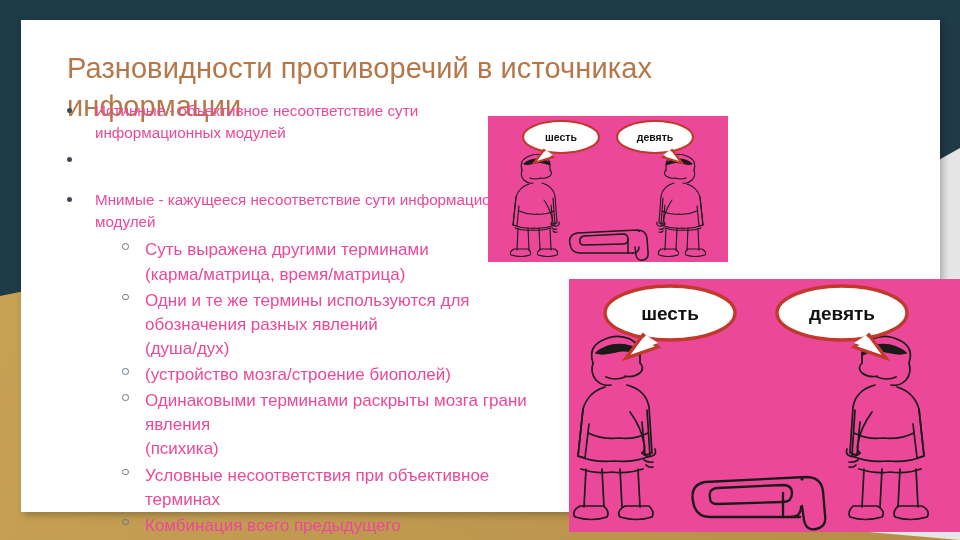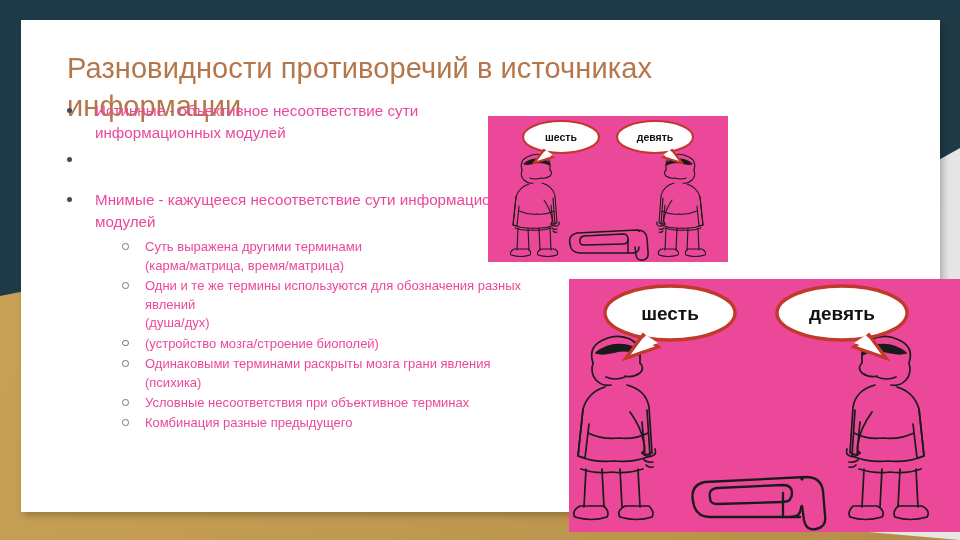--- a/index.html
+++ b/index.html
@@ -47,21 +47,21 @@
     position:absolute;left:26px;top:80px;width:500px;
     color:#ec4899;
   }
   ul{list-style:none;margin:0;padding:0;}
   .lvl1{font-size:15.2px;line-height:1.47;margin:0 0 0 0;}
   .lvl1 > li{position:relative;padding-left:48px;margin-bottom:4px;}
   .lvl1 > li::before{
     content:"";position:absolute;left:20px;top:8px;
     width:5px;height:5px;border-radius:50%;background:#3d4a5c;
   }
-  .lvl2{font-size:13px;line-height:1.42;margin:5px 0 16px 0;}
+  .lvl2{font-size:17px;line-height:1.42;margin:5px 0 16px 0;}
   .lvl2 > li{position:relative;padding-left:50px;margin-bottom:2px;}
   .lvl2 > li::before{
     content:"";position:absolute;left:27px;top:5px;
     width:4.5px;height:4.5px;border-radius:50%;
     background:transparent;border:1px solid #6b7a8c;
   }
   .sub{display:block;}
 
   
   .cartoon{position:absolute;background:#ec4899;}
@@ -107,21 +107,21 @@
               <span class="sub">(устройство мозга/строение биополей)</span>
             </li>
             <li>
               <span class="sub">Одинаковыми терминами раскрыты мозга грани явления</span>
               <span class="sub">(психика)</span>
             </li>
             <li>
               <span class="sub">Условные несоответствия при объективное терминах</span>
             </li>
             <li>
-              <span class="sub">Комбинация разные предыдущего</span>
+              <span class="sub">Комбинация всего предыдущего</span>
             </li>
           </ul>
         </li>
       </ul>
     </div>
 
     <div class="cartoon c-top">
       <svg viewBox="0 0 240 146" xmlns="http://www.w3.org/2000/svg">
         <g fill="none" stroke="#1a1a1a" stroke-width="1.1" stroke-linejoin="round" stroke-linecap="round">
 

